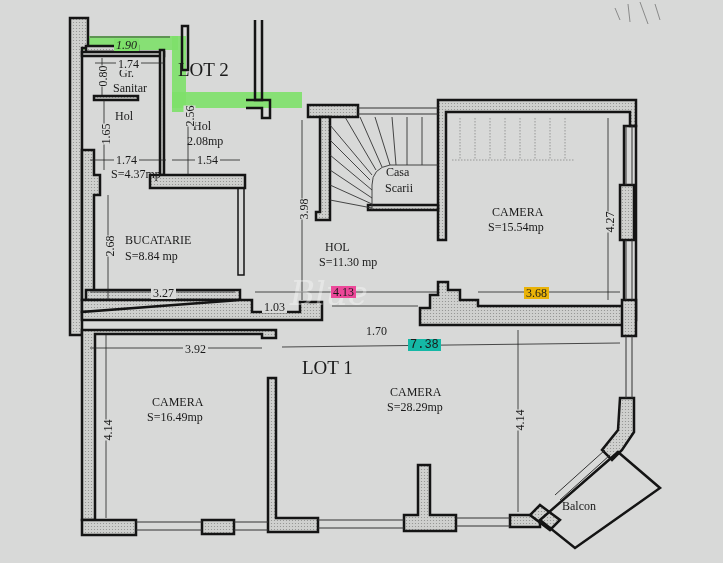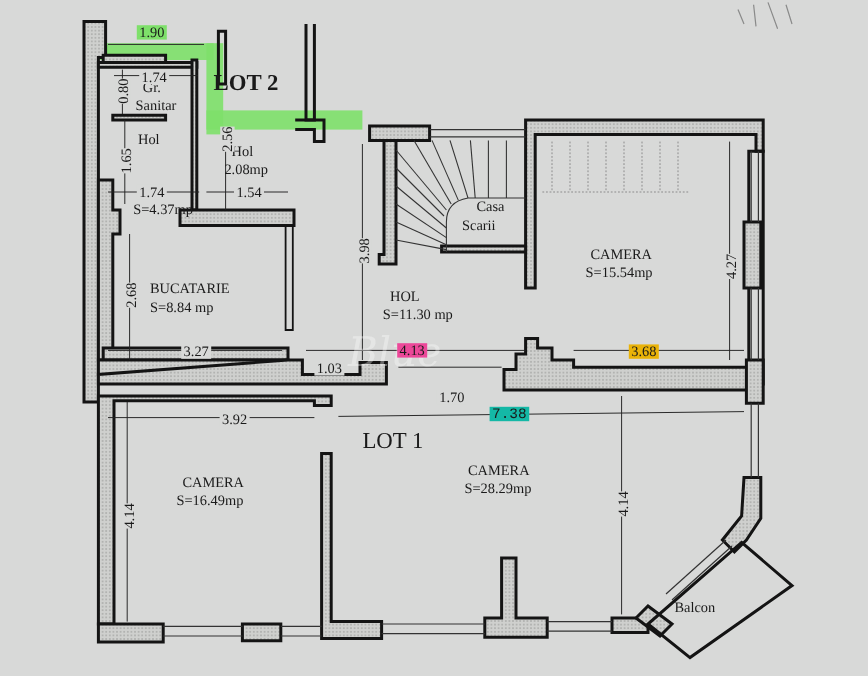--- a/index.html
+++ b/index.html
@@ -148,53 +148,53 @@
     <line x1="478" y1="292" x2="620" y2="292"></line>
     <line x1="90" y1="348" x2="262" y2="348"></line>
     <line x1="282" y1="347" x2="620" y2="343"></line>
     <line x1="106" y1="335" x2="106" y2="518"></line>
     <line x1="518" y1="330" x2="518" y2="512"></line>
   </g>
 
   <text x="290" y="305" font-family="DejaVu Serif, serif" font-style="italic" font-size="34" fill="#ffffff" opacity="0.35">Blue</text>
 </svg>
 
-<div class="lbl lot" style="left:178px;top:60px;font-weight:bold;">LOT 2</div>
+<div class="lbl lot" style="left:178px;top:60px;">LOT 2</div>
 <div class="lbl lot" style="left:302px;top:358px;">LOT 1</div>
 
 <div class="lbl room" style="left:119px;top:67px;">Gr.</div>
 <div class="lbl room" style="left:113px;top:82px;">Sanitar</div>
 
 <div class="lbl room" style="left:115px;top:110px;">Hol</div>
 <div class="lbl room" style="left:111px;top:136px;margin-top:32px;">S=4.37mp</div>
 
 <div class="lbl room" style="left:193px;top:120px;">Hol</div>
 <div class="lbl room" style="left:187px;top:135px;">2.08mp</div>
 
-<div class="lbl room" style="left:386px;top:166px;margin-left:11px;">Casa</div>
+<div class="lbl room" style="left:386px;top:166px;">Casa</div>
 <div class="lbl room" style="left:385px;top:182px;">Scarii</div>
 
 <div class="lbl room" style="left:492px;top:206px;">CAMERA</div>
 <div class="lbl room" style="left:488px;top:221px;">S=15.54mp</div>
 
 <div class="lbl room" style="left:125px;top:234px;">BUCATARIE</div>
 <div class="lbl room" style="left:125px;top:250px;">S=8.84 mp</div>
 
 <div class="lbl room" style="left:325px;top:241px;">HOL</div>
 <div class="lbl room" style="left:319px;top:256px;">S=11.30 mp</div>
 
 <div class="lbl room" style="left:152px;top:396px;">CAMERA</div>
 <div class="lbl room" style="left:147px;top:411px;">S=16.49mp</div>
 
 <div class="lbl room" style="left:390px;top:386px;">CAMERA</div>
 <div class="lbl room" style="left:387px;top:401px;">S=28.29mp</div>
 
 <div class="lbl room" style="left:562px;top:500px;">Balcon</div>
 
-<div class="lbl dim" style="left:114px;top:21px;background:#7ee06a;padding:0 2px;">1.90</div>
+<div class="lbl dim" style="left:114px;top:39px;background:#7ee06a;padding:0 2px;font-style:italic;">1.90</div>
 <div class="lbl dim" style="left:116px;top:58px;background:#d8d9d8;padding:0 2px;">1.74</div>
 <div class="lbl dim" style="left:114px;top:154px;background:#d8d9d8;padding:0 2px;">1.74</div>
 <div class="lbl dim" style="left:195px;top:154px;background:#d8d9d8;padding:0 2px;">1.54</div>
 <div class="lbl dim" style="left:151px;top:287px;background:#d8d9d8;padding:0 2px;">3.27</div>
 <div class="lbl dim" style="left:331px;top:286px;background:#ec4899;padding:0 2px;text-align:right;">4.13</div>
 <div class="lbl dim" style="left:262px;top:301px;background:#d8d9d8;padding:0 2px;">1.03</div>
 <div class="lbl dim" style="left:364px;top:301px;background:#d8d9d8;padding:0 2px;margin-top:24px;">1.70</div>
 <div class="lbl dim" style="left:524px;top:287px;background:#eab308;padding:0 2px;">3.68</div>
 <div class="lbl dim" style="left:163px;top:343px;background:#d8d9d8;padding:0 2px;margin-left:20px;">3.92</div>
 <div class="lbl dim" style="left:408px;top:339px;background:#14b8a6;padding:0 2px;font-family:Liberation Mono, monospace;">7.38</div>

